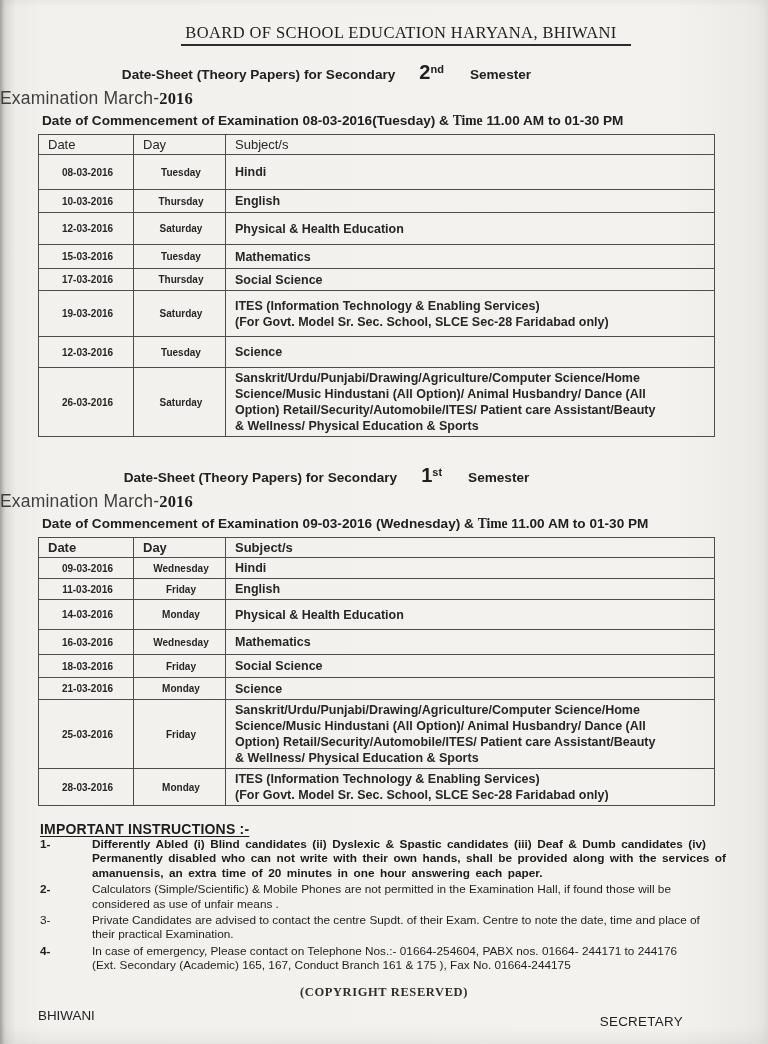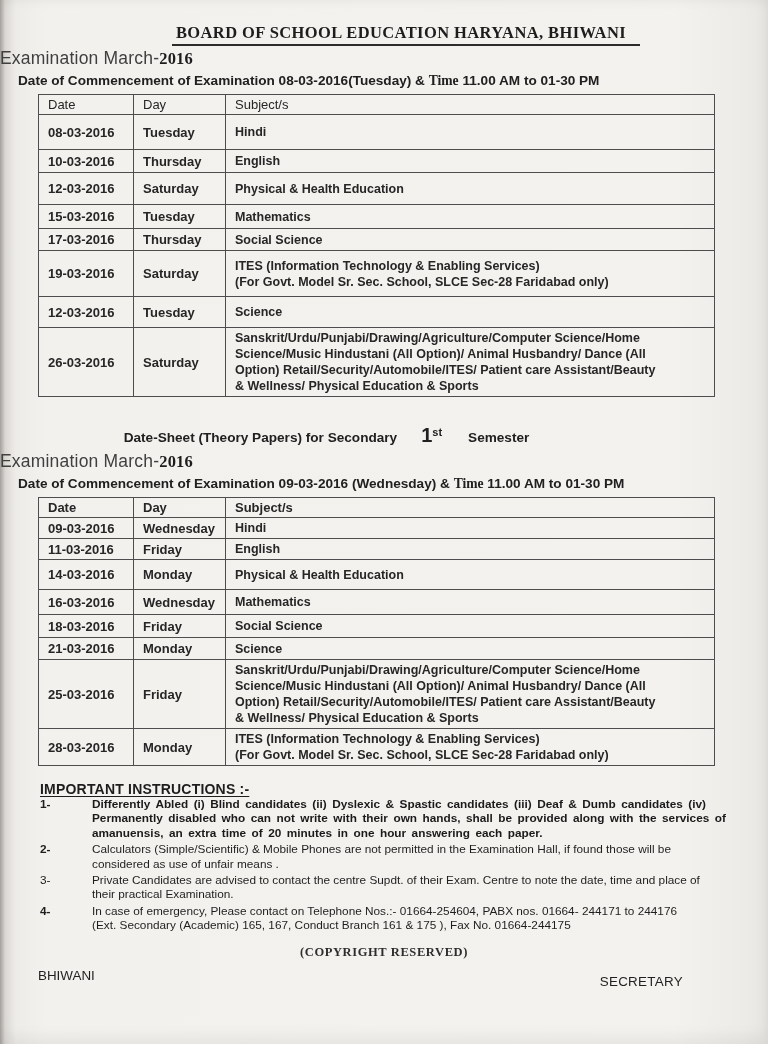--- a/index.html
+++ b/index.html
@@ -17,21 +17,21 @@
     background: linear-gradient(90deg, #aba7a3 0px, #dcd9d5 5px, #eeece9 16px, #f3f1ee 45px, #f4f2ef 88%, #edebe8 97%, #e7e5e2 100%);
     box-shadow: inset 0 -8px 14px rgba(0,0,0,0.05), inset 0 4px 8px rgba(0,0,0,0.03);
   }
 
   
   .title-wrap { text-align: center; padding-top: 23px; }
   .board-title {
     display: inline-block;
     font-family: "Liberation Serif", serif;
     font-size: 16.5px;
-    font-weight: bold;
+    font-weight: normal;
     letter-spacing: 0.4px;
     color: #1d1d1d;
     border-bottom: 2px solid #2c2c2c;
     padding: 0 14px 1px 4px;
     margin-left: 44px;
   }
 
   
   .datesheet-line {
     text-align: center;
@@ -53,21 +53,21 @@
     margin-top: 2px;
     letter-spacing: 0.2px;
   }
   .exam-year {
     font-family: "Liberation Serif", serif;
     font-weight: bold;
     font-size: 16.5px;
     color: #1d1d1d;
   }
   .commencement {
-    margin: 4px 30px 5px 18px;
+    margin: 4px 30px 5px 42px;
     font-weight: bold;
     font-size: 13.6px;
     color: #202020;
     white-space: nowrap;
   }
   .time-word { font-family: "Liberation Serif", serif; }
 
   
   table.sheet {
     border-collapse: collapse;
@@ -78,21 +78,21 @@
   }
   .sheet th, .sheet td {
     border: 1px solid #4d4d4d;
     vertical-align: middle;
     text-align: left;
     padding: 2px 6px 2px 9px;
     color: #262626;
   }
   .sheet th { font-size: 13px; font-weight: bold; }
   .t0 thead th { font-weight: normal; }
-  td.c-date, td.c-day { font-size: 13px; font-weight: bold; }
+  td.c-date, td.c-day { font-size: 10px; font-weight: bold; text-align: center; }
   td.c-subject {
     font-size: 12.5px;
     font-weight: bold;
     line-height: 1.28;
     white-space: pre-line;
   }
   .col-date { width: 95px; margin-top: 32px; }
   .col-day { width: 92px; }
   .col-subject { width: 489px; }
 
@@ -167,20 +167,23 @@
 </head>
 <body>
 
 <div class="page">
 
   <div class="title-wrap">
     <span class="board-title">BOARD OF SCHOOL EDUCATION HARYANA, BHIWANI</span>
   </div>
 
   <div class="section section-1">
+    <div class="datesheet-line">
+      <span>Date-Sheet (Theory Papers) for Secondary</span><span class="ordinal"><span class="ord-num">2</span><span class="ord-suf">nd</span></span><span>Semester</span>
+    </div>
     <div class="exam-title">
       <span>Examination March-</span><span class="exam-year">2016</span>
     </div>
     <div class="commencement">
       <span>Date of Commencement of Examination 08-03-2016(Tuesday) &amp; </span><span class="time-word">Time</span><span> 11.00 AM to 01-30 PM</span>
     </div>
     <table class="sheet t0">
       <thead>
         <tr>
           <th class="col-date">Date</th>

